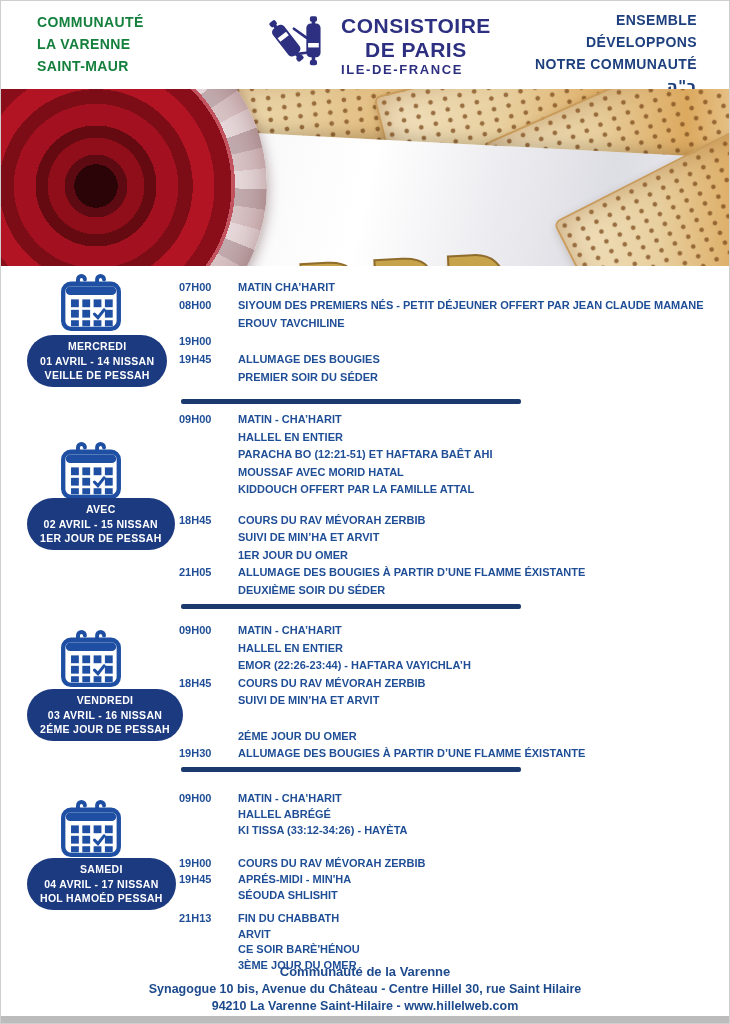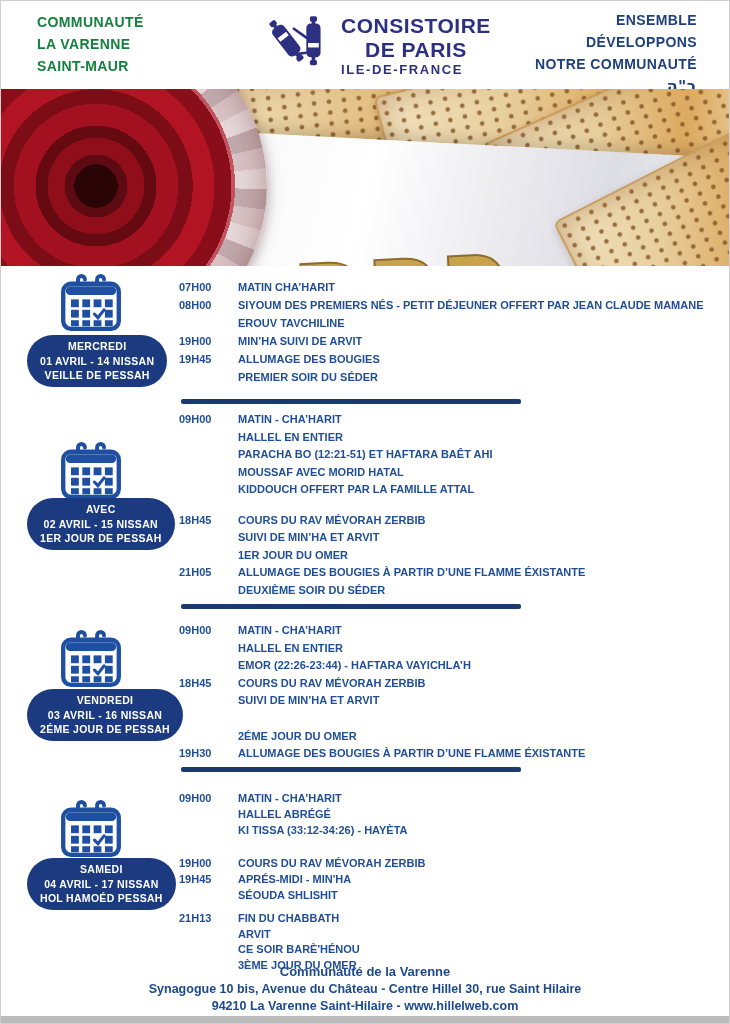--- a/index.html
+++ b/index.html
@@ -172,23 +172,20 @@
       </div>
       <div class="group">
         <div class="time">08H00</div>
         <div class="lines">
           <div>SIYOUM DES PREMIERS NÉS - PETIT DÉJEUNER OFFERT PAR JEAN CLAUDE MAMANE</div>
           <div>EROUV TAVCHILINE</div>
         </div>
       </div>
       <div class="group">
         <div class="time">19H00</div>
-        <div class="lines">
-          <div>MIN’HA SUIVI DE ARVIT</div>
-        </div>
       </div>
       <div class="group">
         <div class="time">19H45</div>
         <div class="lines">
           <div>ALLUMAGE DES BOUGIES</div>
           <div>PREMIER SOIR DU SÉDER</div>
         </div>
       </div>
     </div>
 

